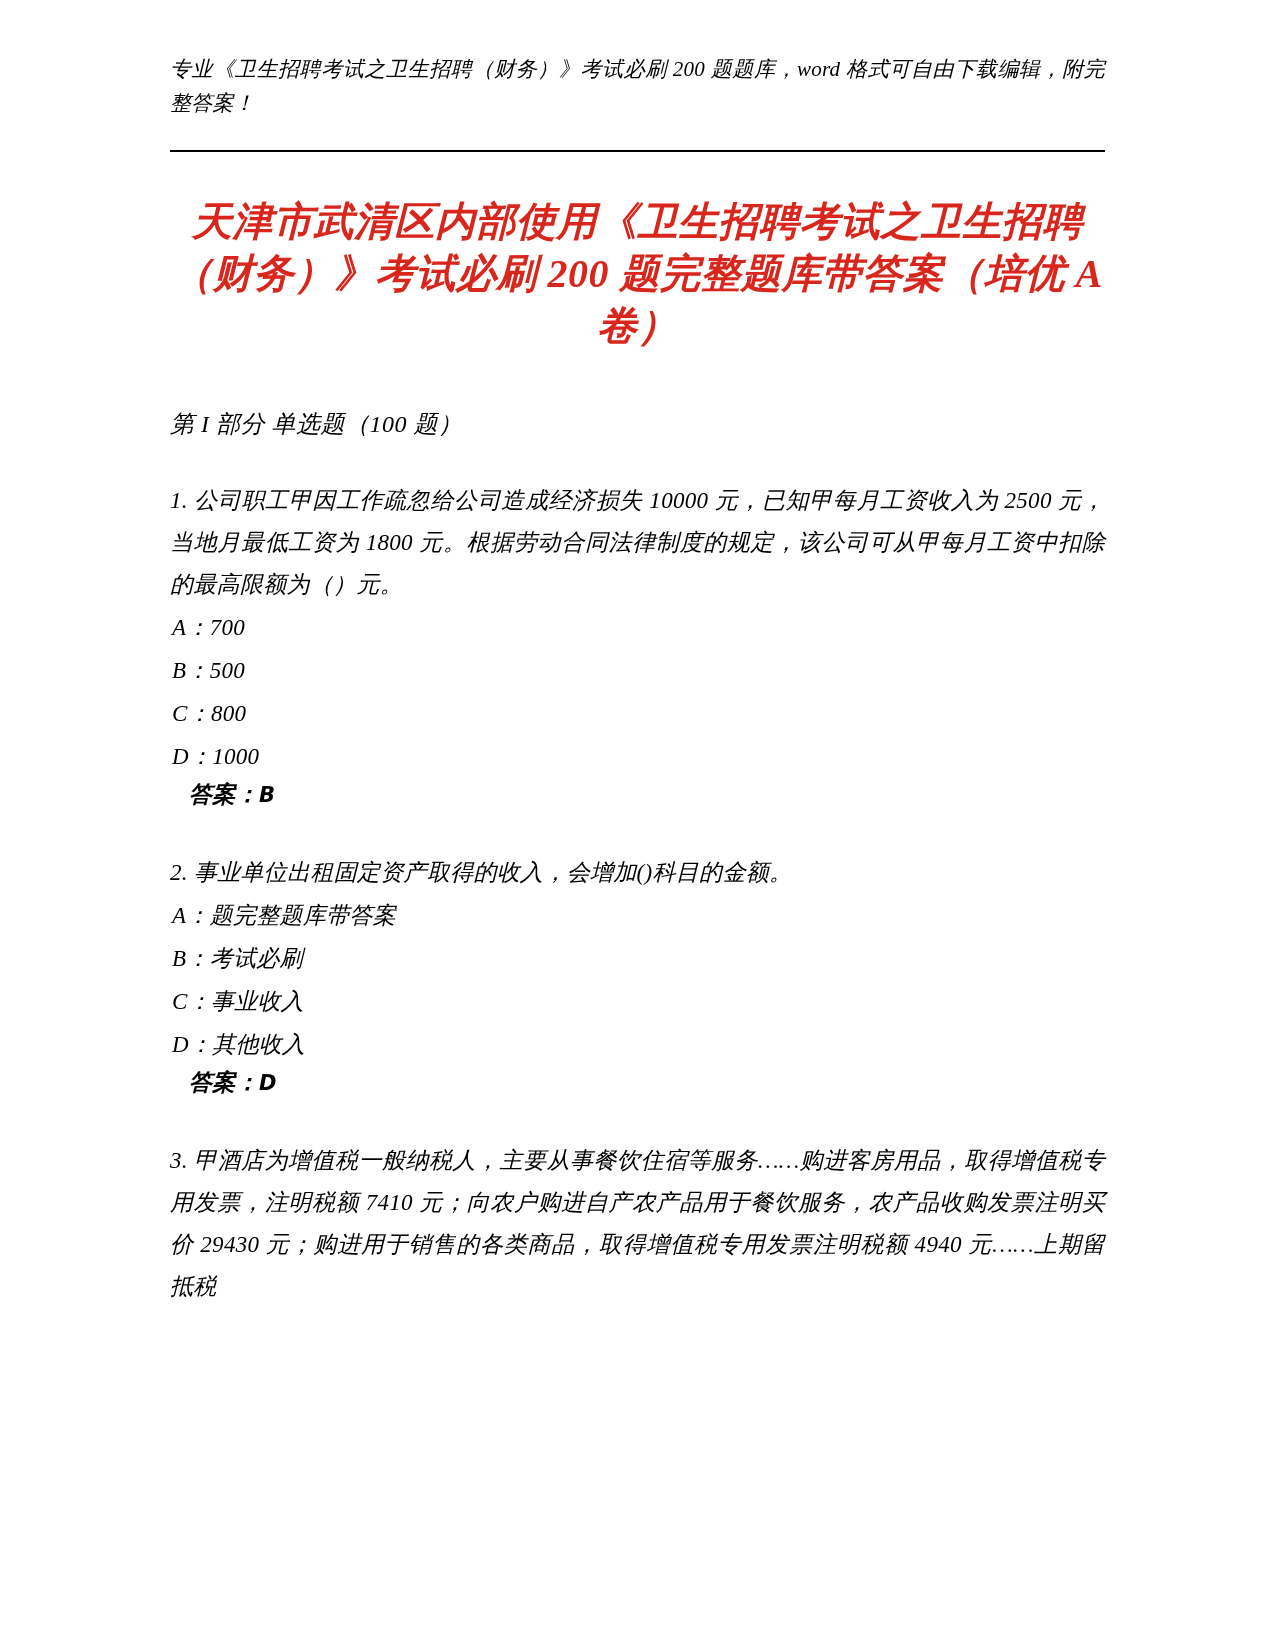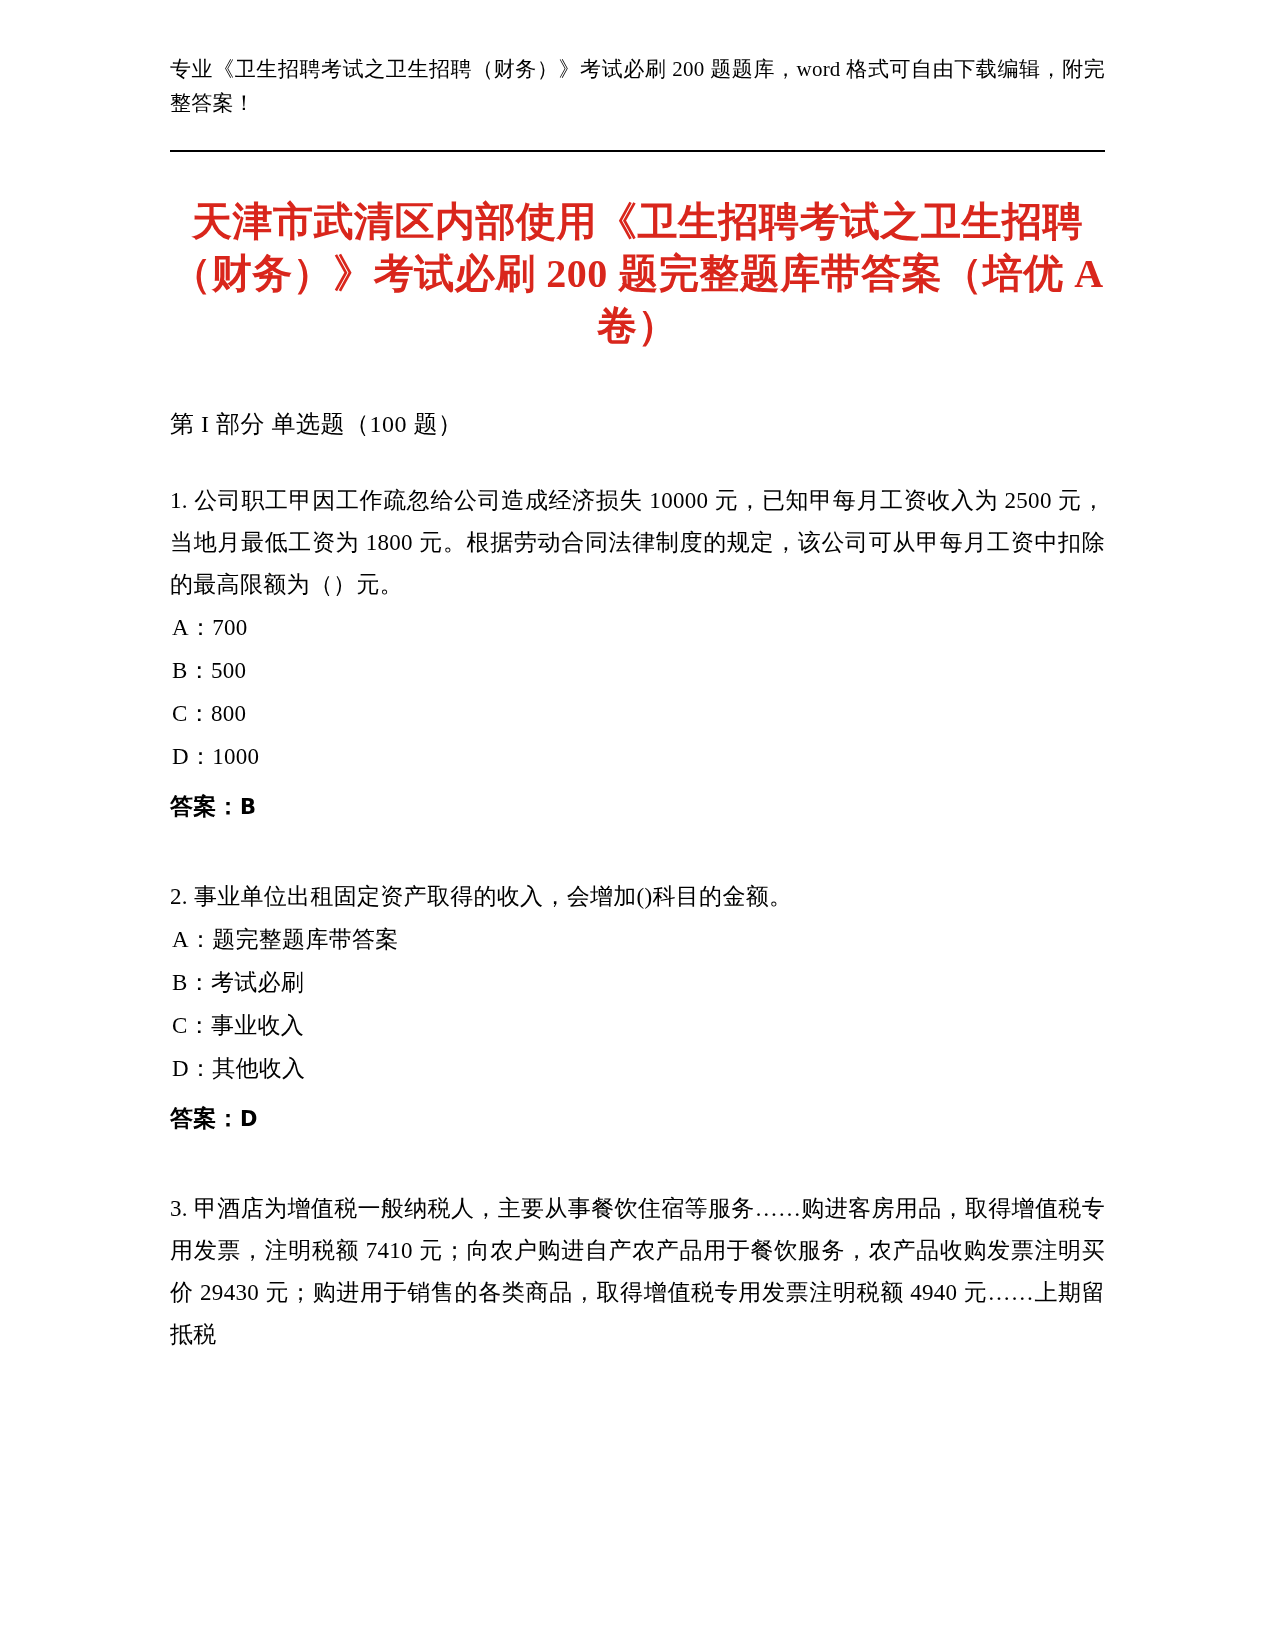--- a/index.html
+++ b/index.html
@@ -14,20 +14,21 @@
     color: #000000;
     position: relative;
     overflow: hidden;
   }
   .page {
     width: 1275px;
     height: 1650px;
     box-sizing: border-box;
     padding: 52px 170px 0 170px;
     position: relative;
+    font-style: italic;
   }
   .header-note {
     font-size: 21px;
     line-height: 34px;
     color: #000;
     text-align: justify;
     letter-spacing: 0.2px;
   }
   .rule {
     border: none;
@@ -59,23 +60,24 @@
     letter-spacing: 0.3px;
   }
   .opt {
     font-size: 23px;
     line-height: 43px;
     margin-left: 2px;
     letter-spacing: 0.3px;
   }
   .ans {
     font-size: 23px;
-    line-height: 58px;
+    line-height: 34px;
     font-weight: bold;
     letter-spacing: 0.3px;
+    margin-left: 19px;
   }
   .ans .ans-letter {
     font-family: "DejaVu Sans", sans-serif;
     font-weight: bold;
     font-size: 21px;
   }
 </style>
 </head>
 <body>
 

